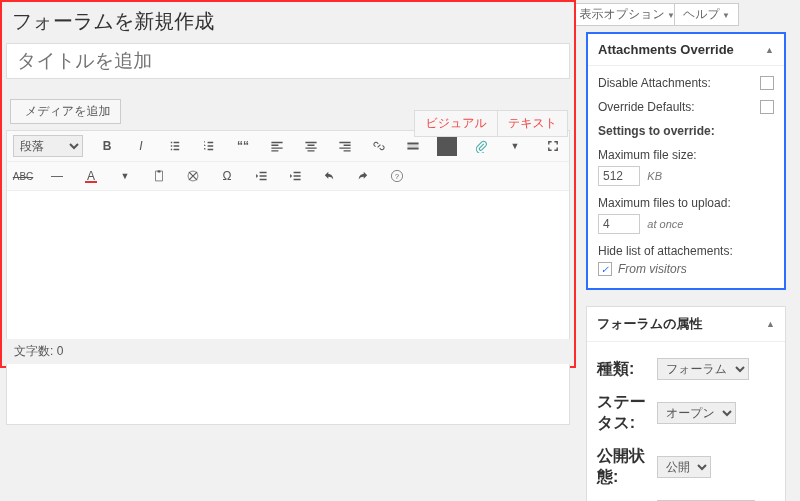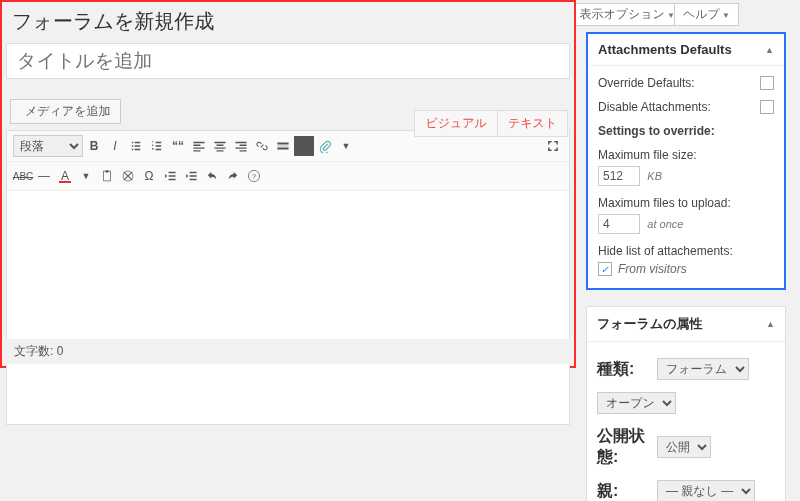--- a/index.html
+++ b/index.html
@@ -82,21 +82,21 @@
     background: #f7f7f7;
     color: #ef4444;
     font-size: 12px;
     padding: 4px 10px;
     cursor: pointer;
   }
   .ed-tab:first-child { border-right: none; }
   .toolbar {
     display: flex;
     align-items: center;
-    gap: 1px;
+    gap: 14px;
     padding: 4px 6px;
     border-bottom: 1px solid #eee;
     background: #fafafa;
     flex-wrap: wrap;
   }
   .toolbar select.fmt {
     font-size: 12px;
     padding: 2px 2px;
     width: 70px;
     border: 1px solid #ccc;
@@ -376,32 +376,32 @@
   <div class="status-bar">
     <span>文字数:</span>
     <span>0</span>
   </div>
 </div>
 
 <div class="side-col">
 
   <div class="panel highlight">
     <div class="panel-head">
-      <span>Attachments Defaults</span>
+      <span>Attachments Override</span>
       <span class="tri">▲</span>
     </div>
     <div class="panel-body">
+
+      <div class="row">
+        <span>Disable Attachments:</span>
+        <span class="chk"></span>
+      </div>
 
       <div class="row">
         <span>Override Defaults:</span>
-        <span class="chk"></span>
-      </div>
-
-      <div class="row">
-        <span>Disable Attachments:</span>
         <span class="chk"></span>
       </div>
 
       <div class="row">
         <b>Settings to override:</b>
       </div>
 
       <div class="row col">
         <span>Maximum file size:</span>
         <div>
@@ -437,20 +437,21 @@
     <div class="panel-body">
 
       <div class="attr-row">
         <span class="attr-label">種類:</span>
         <select class="psel">
           <option>フォーラム</option>
         </select>
       </div>
 
       <div class="attr-row">
+        <span class="attr-label">ステータス:</span>
         <select class="psel">
           <option>オープン</option>
         </select>
       </div>
 
       <div class="attr-row">
         <span class="attr-label">公開状態:</span>
         <select class="psel">
           <option>公開</option>
         </select>

